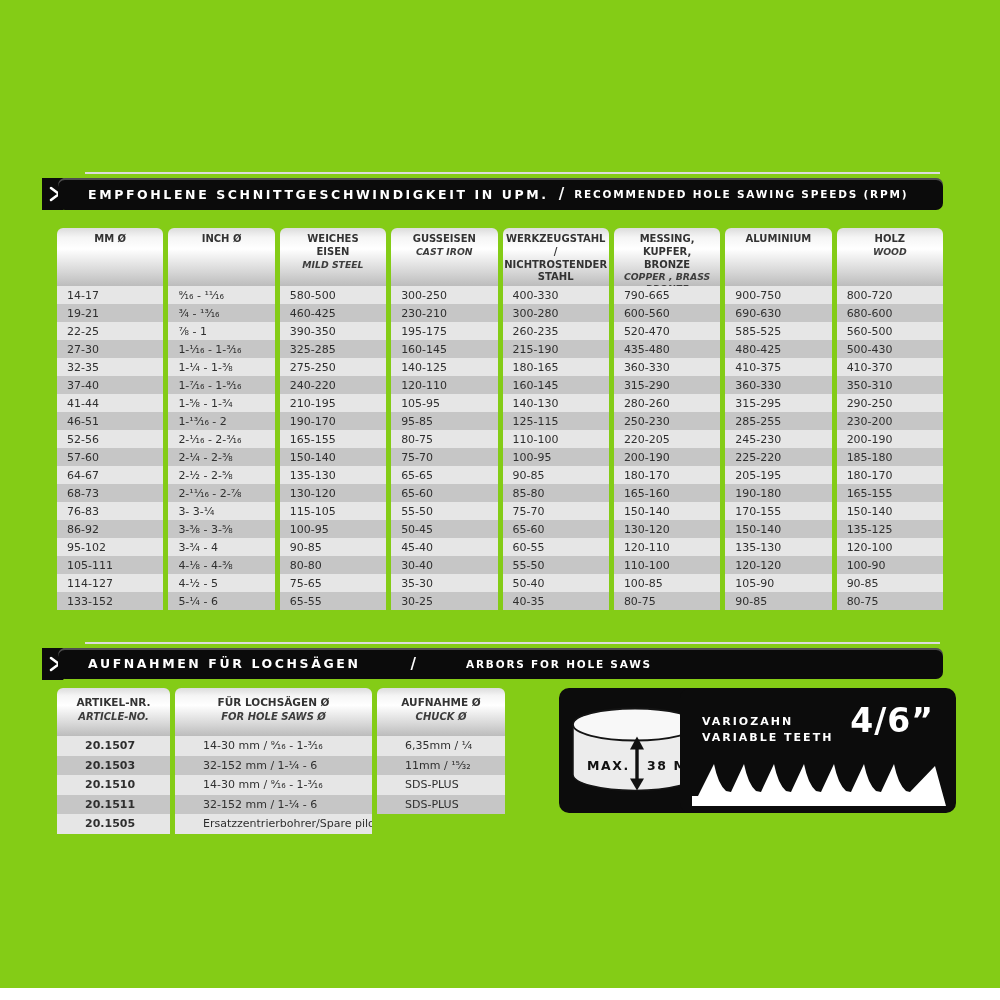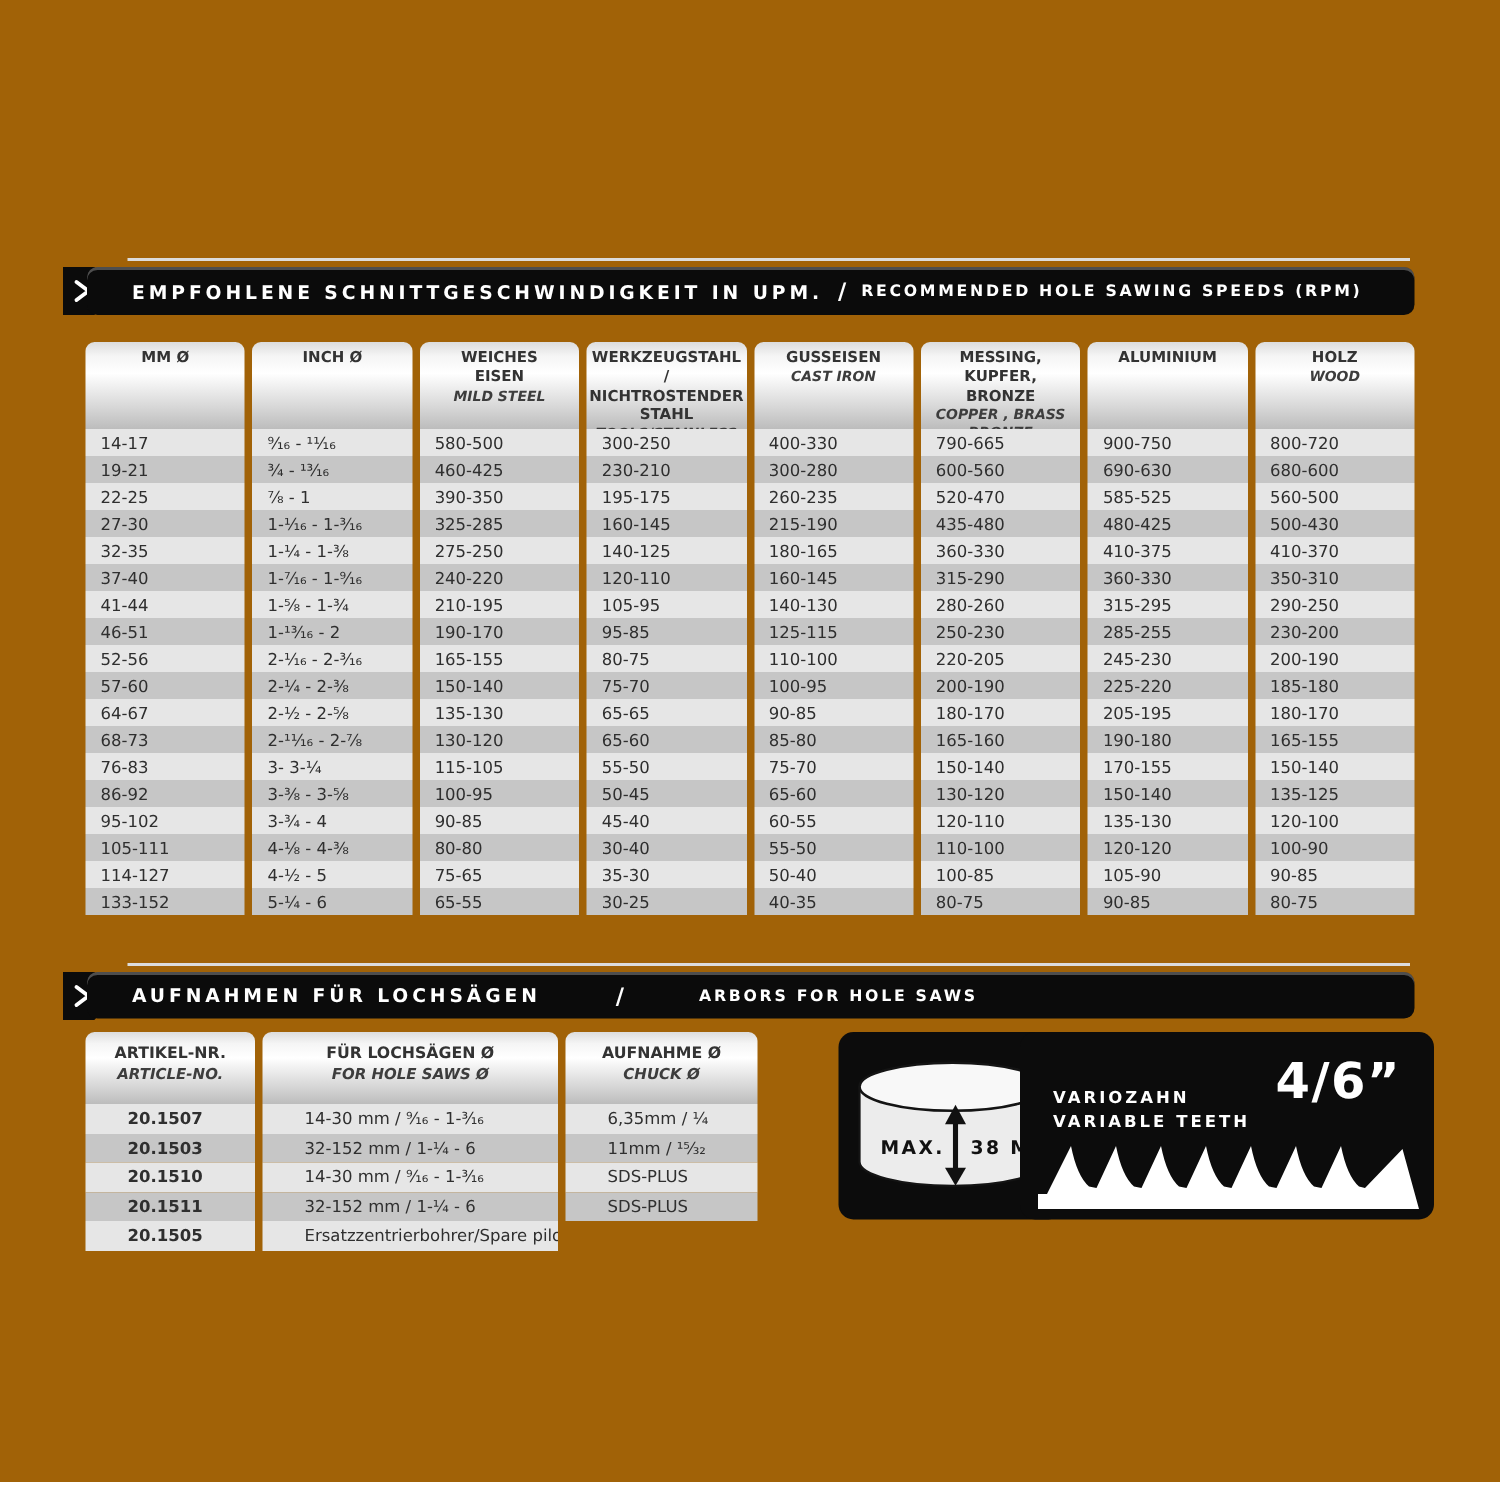--- a/index.html
+++ b/index.html
@@ -1,16 +1,16 @@
 <!DOCTYPE html>
 <html><head>
 <meta charset="utf-8">
 <style>
   html,body{margin:0;padding:0;background:#fff;}
-  .page{position:relative;width:1000px;height:988px;background:#a16207;overflow:hidden;
+  .page{position:relative;width:1000px;height:988px;background:#84cc16;overflow:hidden;
         font-family:"DejaVu Sans","Liberation Sans",sans-serif;color:#2f2f2f;}
 
   
   .rule{position:absolute;left:85px;right:60px;height:2px;background:#dcdcdc;}
   .banner{position:absolute;left:58px;right:57px;height:32px;background:#0b0b0b;border-radius:7px;
           display:flex;align-items:center;padding-left:30px;box-sizing:border-box;
           box-shadow:inset 0 2px 0 rgba(255,255,255,.28);}
   .banner-arrow{position:absolute;width:36px;height:32px;background:#0b0b0b;
           clip-path:polygon(0 0,58% 0,100% 50%,58% 100%,0 100%);
           display:flex;align-items:center;padding-left:7px;box-sizing:border-box;}
@@ -44,21 +44,21 @@
       white-space:nowrap;overflow:hidden;color:#2f2f2f;}
   .tbody2 .tr:nth-of-type(odd) .td2{background:#e6e6e6;}
   .tbody2 .tr:nth-of-type(even) .td2{background:#c6c6c6;}
   .tbody2 .td2:first-child{font-weight:bold;}
   .tbody2 .td2:empty{background:transparent !important;}
 
   
   .info-box{position:absolute;top:688px;background:#0c0c0c;border-radius:10px;}
   .box-chuck{left:515px;width:150px;height:125px;margin-left:44px;}
   .box-teeth{left:680px;width:276px;height:125px;}
-  .vz-lines{position:absolute;left:22px;top:36px;color:#fff;font-weight:bold;
+  .vz-lines{position:absolute;left:22px;top:26px;color:#fff;font-weight:bold;
             font-size:11px;letter-spacing:2px;line-height:1.45;}
   .vz-value{position:absolute;right:22px;top:13px;color:#fff;font-weight:bold;
             font-size:33px;letter-spacing:1px;}
   .blade-svg{position:absolute;left:8px;bottom:7px;width:260px;height:52px;}
 </style>
 </head>
 <body>
 
 <div class="page">
 
@@ -88,29 +88,29 @@
           <div class="en"></div>
         </div>
 
         <div class="th">
           <div class="de">WEICHES
 EISEN</div>
           <div class="en">MILD STEEL</div>
         </div>
 
         <div class="th">
+          <div class="de">GUSSEISEN</div>
+          <div class="en">CAST IRON</div>
+        </div>
+
+        <div class="th">
           <div class="de">WERKZEUGSTAHL /
 NICHTROSTENDER
 STAHL</div>
           <div class="en">TOOLS/STAINLESS STEEL</div>
-        </div>
-
-        <div class="th">
-          <div class="de">GUSSEISEN</div>
-          <div class="en">CAST IRON</div>
         </div>
 
         <div class="th">
           <div class="de">MESSING, KUPFER,
 BRONZE</div>
           <div class="en">COPPER , BRASS
 BRONZE</div>
         </div>
 
         <div class="th">

